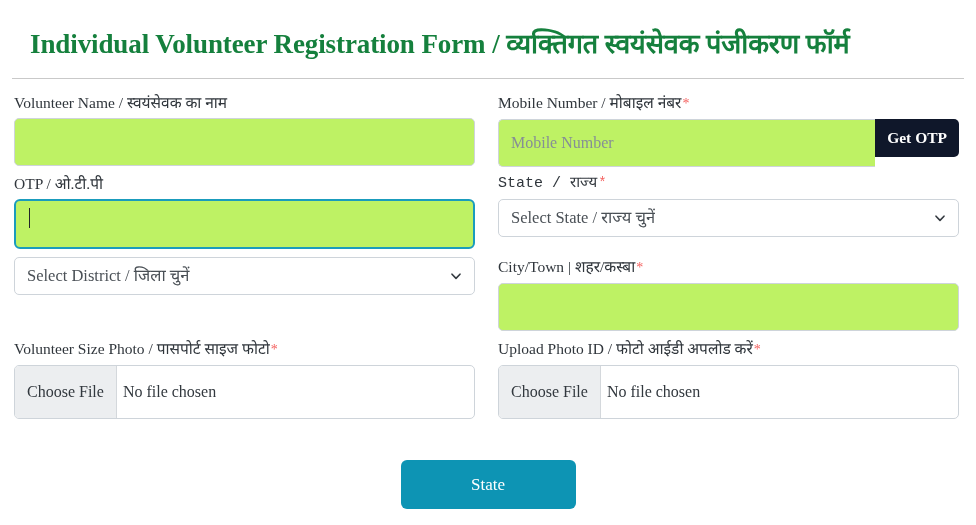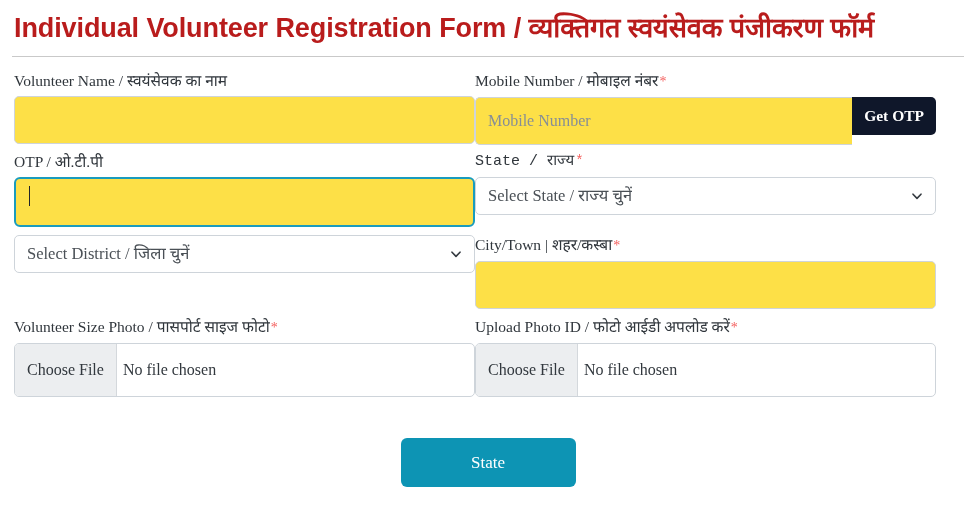--- a/index.html
+++ b/index.html
@@ -21,43 +21,44 @@
     width: 976px;
     height: 525px;
     box-sizing: border-box;
   }
 
   
   .form-header {
     padding: 10px 14px 0 14px;
   }
   .form-title {
-    font-family: Liberation Sans, sans-serif;
+    font-family: Liberation Serif, serif;
     font-weight: bold;
     font-size: 27px;
     line-height: 36px;
-    color: #b91c1c;
-    margin: 0;
+    color: #15803d;
+    margin: 16px;
     white-space: nowrap;
     letter-spacing: -0.1px;
   }
   .header-rule {
     margin: 10px 12px 0 12px;
     height: 1px;
     background: #c9c9c9;
     border: 0;
   }
 
   
   .form-body {
     padding: 0 14px;
     margin-top: 14px;
   }
   .form-row {
     display: flex;
+    gap: 23px;
     margin-bottom: 8px;
   }
   .form-col {
     width: 461px;
     flex: 0 0 461px;
     box-sizing: border-box;
   }
 
   .field-label {
     display: block;
@@ -81,21 +82,21 @@
   
   .text-input {
     box-sizing: border-box;
     display: block;
     width: 461px;
     height: 31px;
     padding: 23px 12px;
     font-family: "Liberation Serif", "DejaVu Serif", serif;
     font-size: 16px;
     color: #495057;
-    background: #fde047;
+    background: #bef264;
     border: 1px solid #ced4da;
     border-radius: 5px;
     outline: none;
   }
   .text-input::placeholder {
     color: #868e96;
     opacity: 1;
   }
   .text-input.focused {
     border: 2px solid #1a9cbd;

